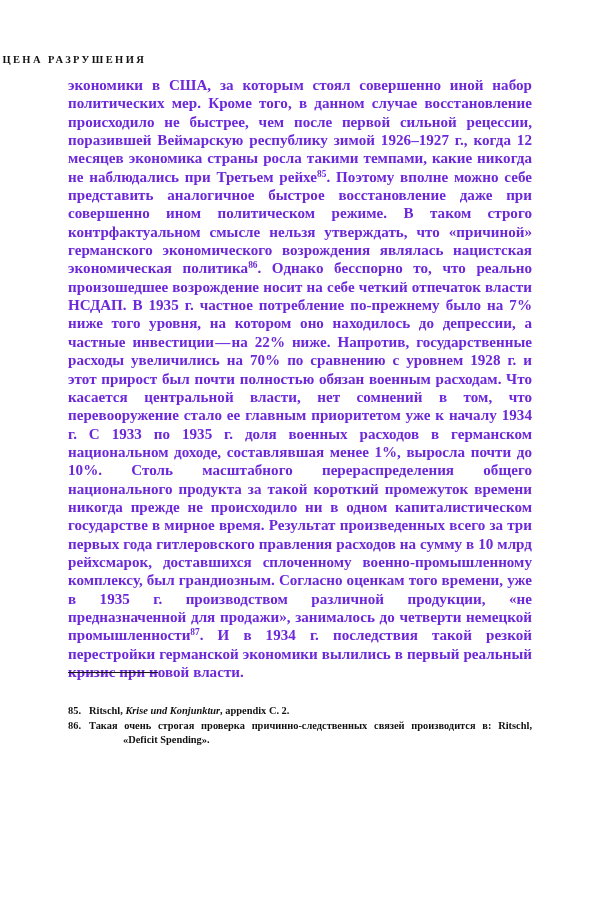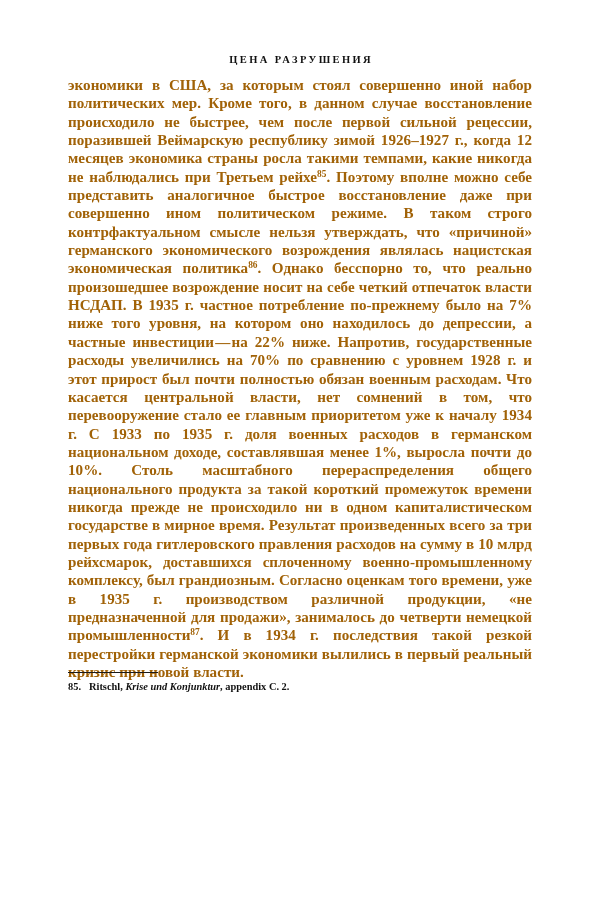--- a/index.html
+++ b/index.html
@@ -17,21 +17,21 @@
     color: #0d0d0d;
     -webkit-font-smoothing: antialiased;
   }
 
   
   .running-head {
     position: absolute;
     left: 0;
     top: 54px;
     width: 600px;
-    text-align: center;
+    text-align: left;
     font-size: 10.5px;
     font-weight: 700;
     letter-spacing: 2.4px;
     text-indent: 2.4px;
     color: #111111;
     white-space: nowrap;
   }
 
   
   .body-column {
@@ -42,21 +42,21 @@
   }
   .body-para {
     margin: 0;
     text-align: justify;
     text-justify: inter-word;
     font-size: 15.1px;
     line-height: 18.35px;
     font-weight: 600;
     letter-spacing: 0.02px;
     word-spacing: 0.1px;
-    color: #a16207;
+    color: #6d28d9;
     hyphens: manual;
   }
   .body-para sup {
     font-size: 0.62em;
     line-height: 0;
     vertical-align: 0.52em;
     font-weight: 700;
     letter-spacing: 0;
   }
 
@@ -65,21 +65,21 @@
     position: absolute;
     left: 68px;
     top: 672px;
     width: 90px;
     height: 0;
     border-top: 1.1px solid #1a1a1a;
   }
   .footnotes {
     position: absolute;
     left: 68px;
-    top: 680px;
+    top: 704px;
     width: 464px;
   }
   .footnote {
     position: relative;
     margin: 0 0 0.5px 0;
     padding-left: 55px;
     text-indent: -55px;
     font-size: 10.4px;
     line-height: 14.3px;
     font-weight: 600;
@@ -108,15 +108,18 @@
   <div class="body-column">
     <p class="body-para">экономики в США, за которым стоял совершенно иной набор политических мер. Кроме того, в данном случае восстановление происходило не быстрее, чем после первой сильной рецессии, поразившей Веймарскую республику зимой 1926–1927 г., когда 12 месяцев экономика страны росла такими темпами, какие никогда не наблюдались при Третьем рейхе<sup>85</sup>. Поэтому вполне можно себе представить аналогичное быстрое восстановление даже при совершенно ином политическом режиме. В таком строго контрфактуальном смысле нельзя утверждать, что «причиной» германского экономического возрождения являлась нацистская экономическая политика<sup>86</sup>. Однако бесспорно то, что реально произошедшее возрождение носит на себе четкий отпечаток власти НСДАП. В 1935 г. частное потребление по-прежнему было на 7% ниже того уровня, на котором оно находилось до депрессии, а частные инвестиции — на 22% ниже. Напротив, государственные расходы увеличились на 70% по сравнению с уровнем 1928 г. и этот прирост был почти полностью обязан военным расходам. Что касается центральной власти, нет сомнений в том, что перевооружение стало ее главным приоритетом уже к началу 1934 г. С 1933 по 1935 г. доля военных расходов в германском национальном доходе, составлявшая менее 1%, выросла почти до 10%. Столь масштабного перераспределения общего национального продукта за такой короткий промежуток времени никогда прежде не происходило ни в одном капиталистическом государстве в мирное время. Результат произведенных всего за три первых года гитлеровского правления расходов на сумму в 10 млрд рейхсмарок, доставшихся сплоченному военно-промышленному комплексу, был грандиозным. Согласно оценкам того времени, уже в 1935 г. производством различной продукции, «не предназначенной для продажи», занималось до четверти немецкой промышленности<sup>87</sup>. И в 1934 г. последствия такой резкой перестройки германской экономики вылились в первый реальный кризис при новой власти.</p>
   </div>
 
   <div class="footnote-rule"></div>
 
   <div class="footnotes">
     <p class="footnote">
       <span class="fn-num">85.</span><span>Ritschl, <i>Krise und Konjunktur</i>, appendix C. 2.</span>
     </p>
+    <p class="footnote">
+      <span class="fn-num">86.</span><span>Такая очень строгая проверка причинно-следственных связей производится в: Ritschl, «Deficit Spending».</span>
+    </p>
   </div>
 
 </div>
 
 </body></html>

